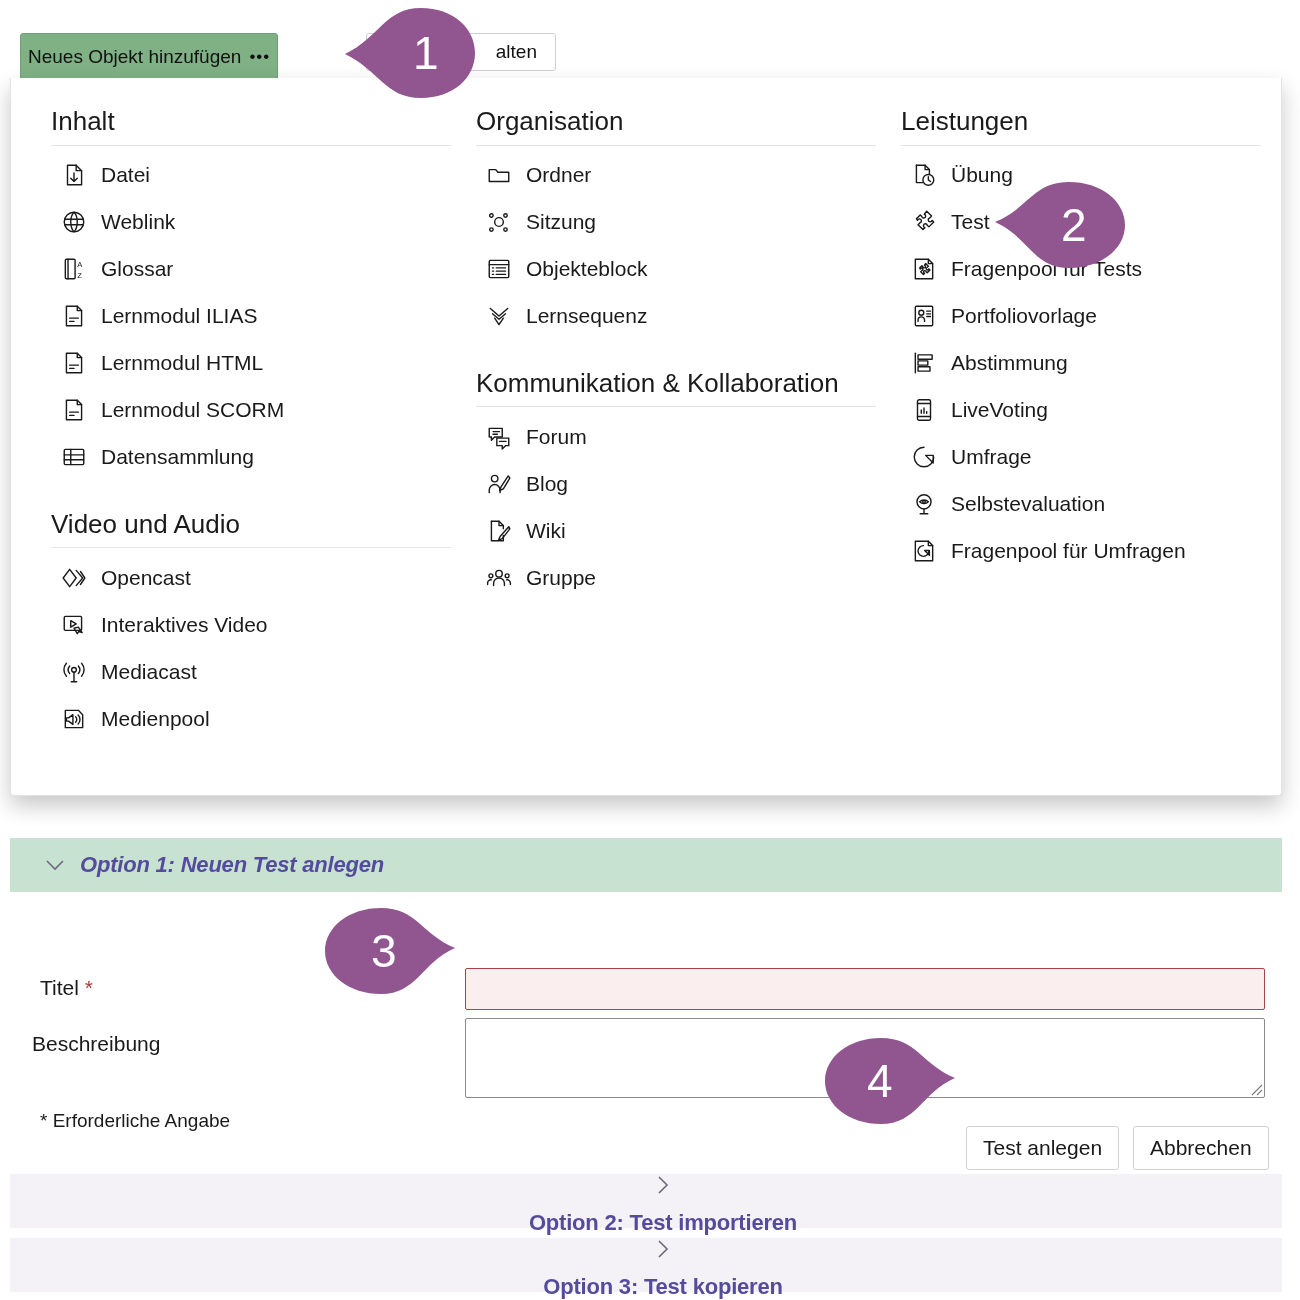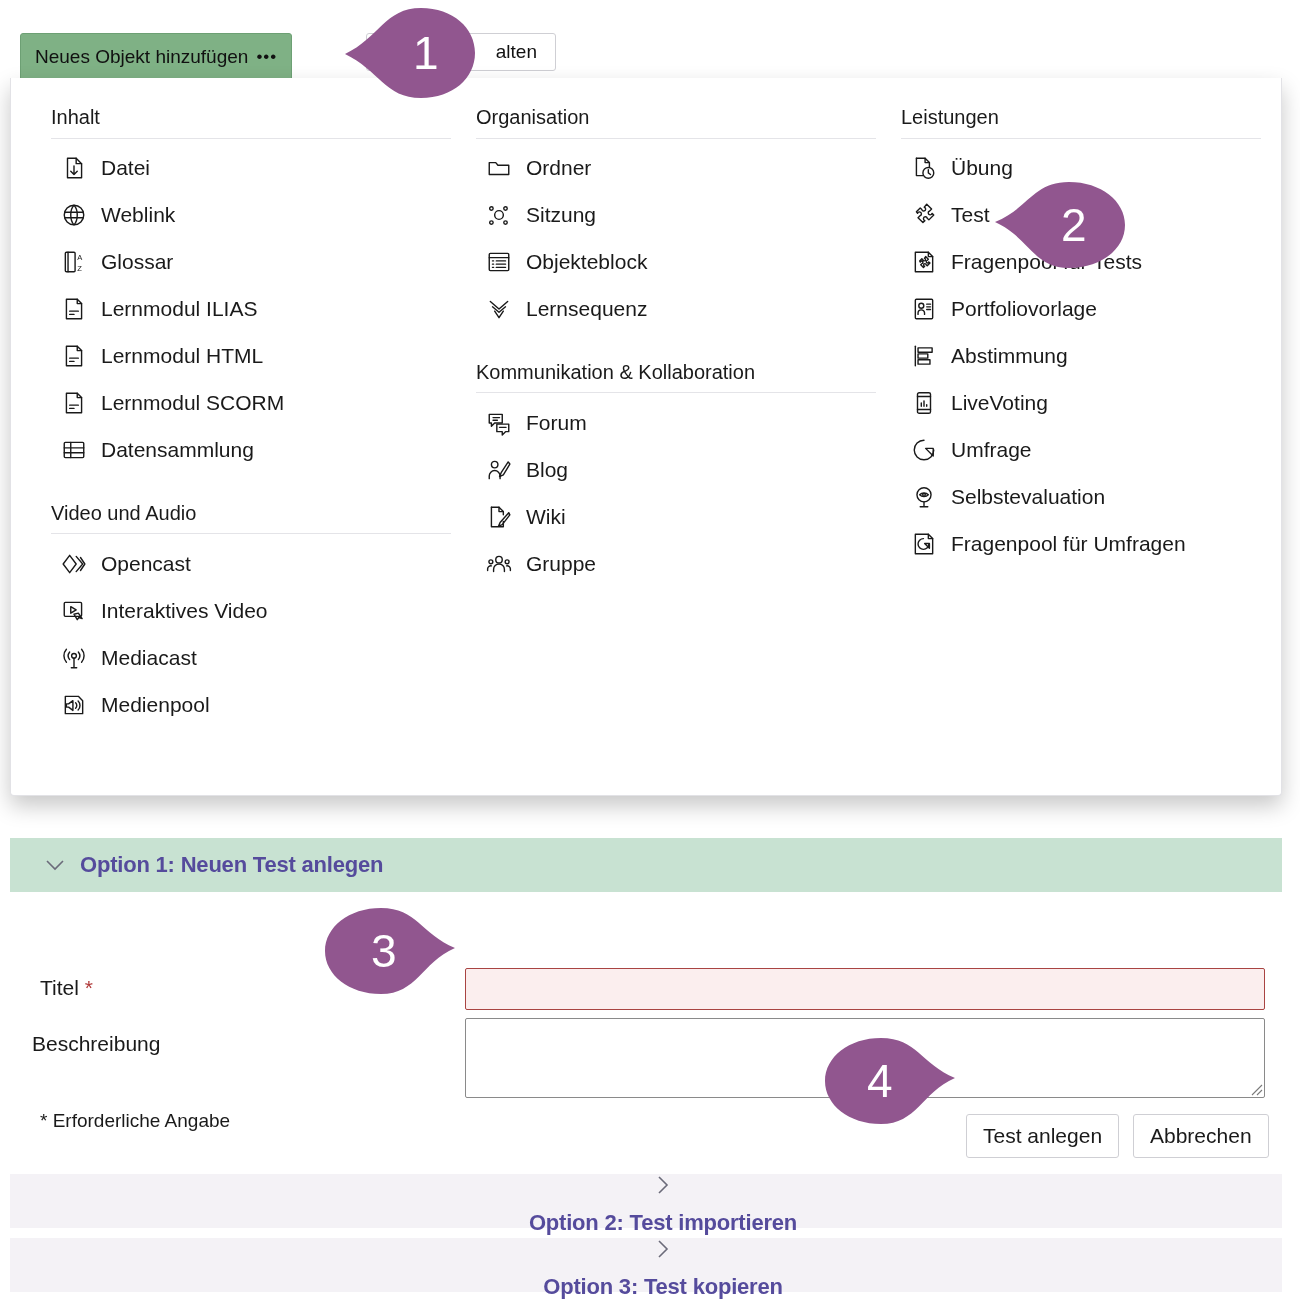--- a/index.html
+++ b/index.html
@@ -8,21 +8,21 @@
     background: #ffffff;
     font-family: "Liberation Sans", sans-serif;
     color: #1a1a1a;
     overflow: hidden;
   }
 
   
   .toolbar { position: absolute; left: 0; top: 0; width: 1300px; height: 80px; }
   .btn-add {
     position: absolute; left: 20px; top: 33px;
-    height: 48px; padding: 0 14px;
+    height: 48px; padding: 0 7px;
     background: #7fb185; border: 1px solid #6da074; border-radius: 3px;
     display: flex; align-items: center; gap: 8px;
     font-size: 19px; color: #111; white-space: nowrap;
   }
   .btn-add .dots { letter-spacing: 1px; font-size: 17px; }
   .btn-manage {
     position: absolute; left: 366px; top: 33px;
     height: 38px; width: 190px;
     background: #fff; border: 1px solid #cfcfd4; border-radius: 3px;
     display: flex; align-items: center; justify-content: flex-end;
@@ -40,21 +40,21 @@
     border-radius: 0 0 4px 4px;
     box-shadow: 0 10px 22px rgba(0,0,0,0.22);
   }
   .cols { position: absolute; left: 0; top: 0; width: 100%; height: 100%; }
   .col { position: absolute; top: 28px; }
   .col-1 { left: 40px;  width: 400px; }
   .col-2 { left: 465px; width: 400px; }
   .col-3 { left: 890px; width: 360px; }
 
   .group-title {
-    font-size: 20px; font-weight: 400; color: #1a1a1a;
+    font-size: 26px; font-weight: 400; color: #1a1a1a;
     line-height: 1.18; padding-bottom: 8px;
     border-bottom: 1px solid #e4e4e8;
     margin-bottom: 6px;
   }
   .group-title.spaced { margin-top: 28px; }
   .items { list-style: none; }
   .item {
     display: flex; align-items: center; gap: 14px;
     height: 47px; font-size: 21px; color: #1a1a1a;
     cursor: pointer; padding-left: 10px;
@@ -64,21 +64,21 @@
 
   
   .accordion { position: absolute; left: 10px; top: 838px; width: 1272px; }
   .acc-head {
     display: flex; align-items: center; gap: 14px;
     height: 54px; padding-left: 34px;
     font-size: 22px; font-weight: bold; color: #554b9c;
     letter-spacing: -0.2px;
     cursor: pointer;
   }
-  .acc-head.open { background: #c8e2d2; }
+  .acc-head.open { background: #c8e2d2; font-style: italic; }
   .acc-head.closed { background: #f4f2f6; flex-direction: column; }
   .chev { width: 22px; height: 22px; flex: 0 0 22px; }
   .chev svg { display: block; }
 
   .acc-body { background: #fff; position: relative; height: 272px; }
   .field-label {
     position: absolute; font-size: 21px; color: #1a1a1a;
   }
   .req { color: #b03a3a; }
   .lbl-title { left: 30px; top: 84px; }
@@ -94,21 +94,21 @@
     position: absolute; left: 455px; top: 126px; width: 800px; height: 80px;
     background: #fff; border: 1px solid #8a8a8a; border-radius: 2px;
     font-size: 19px; padding: 6px 8px; resize: none; font-family: inherit; color:#1a1a1a;
   }
   .resize-grip {
     position: absolute; left: 1239px; top: 190px; width: 14px; height: 14px;
     pointer-events: none;
   }
   .btn-row { position: absolute; left: 455px; top: 218px; width: 800px; height: 46px; }
   .fbtn {
-    position: absolute; top: 4px; height: 44px;
+    position: absolute; top: 16px; height: 44px;
     background: #fff; border: 1px solid #cfcfd4; border-radius: 3px;
     font-size: 21px; color: #1a1a1a; font-family: inherit; cursor: pointer;
     padding: 0 16px;
   }
   .fbtn-primary { left: 501px; }
   .fbtn-cancel  { left: 668px; }
 
   .acc-gap { height: 10px; background: #fff; }
 
   

